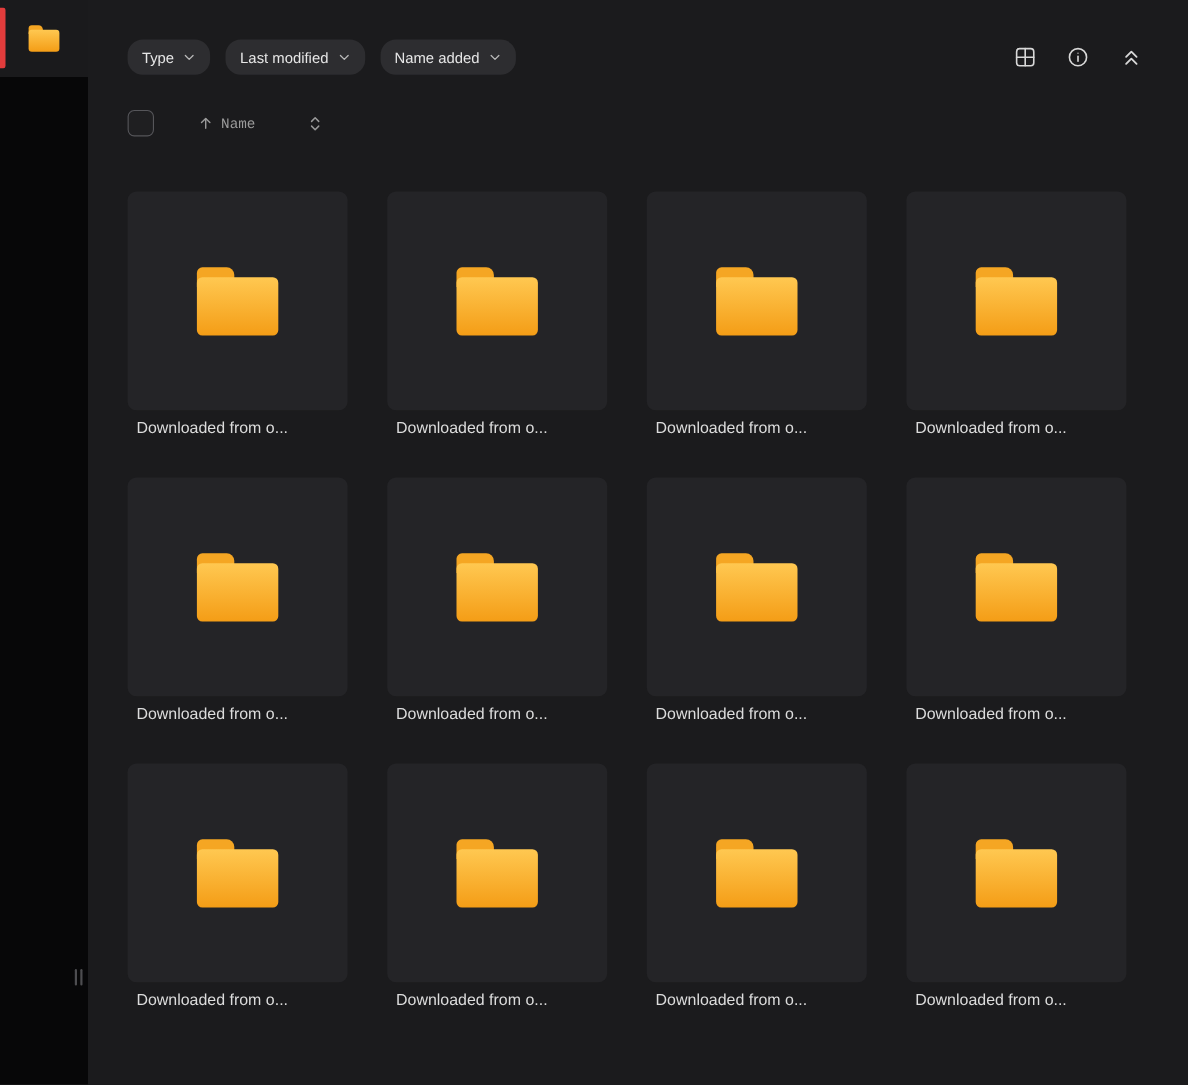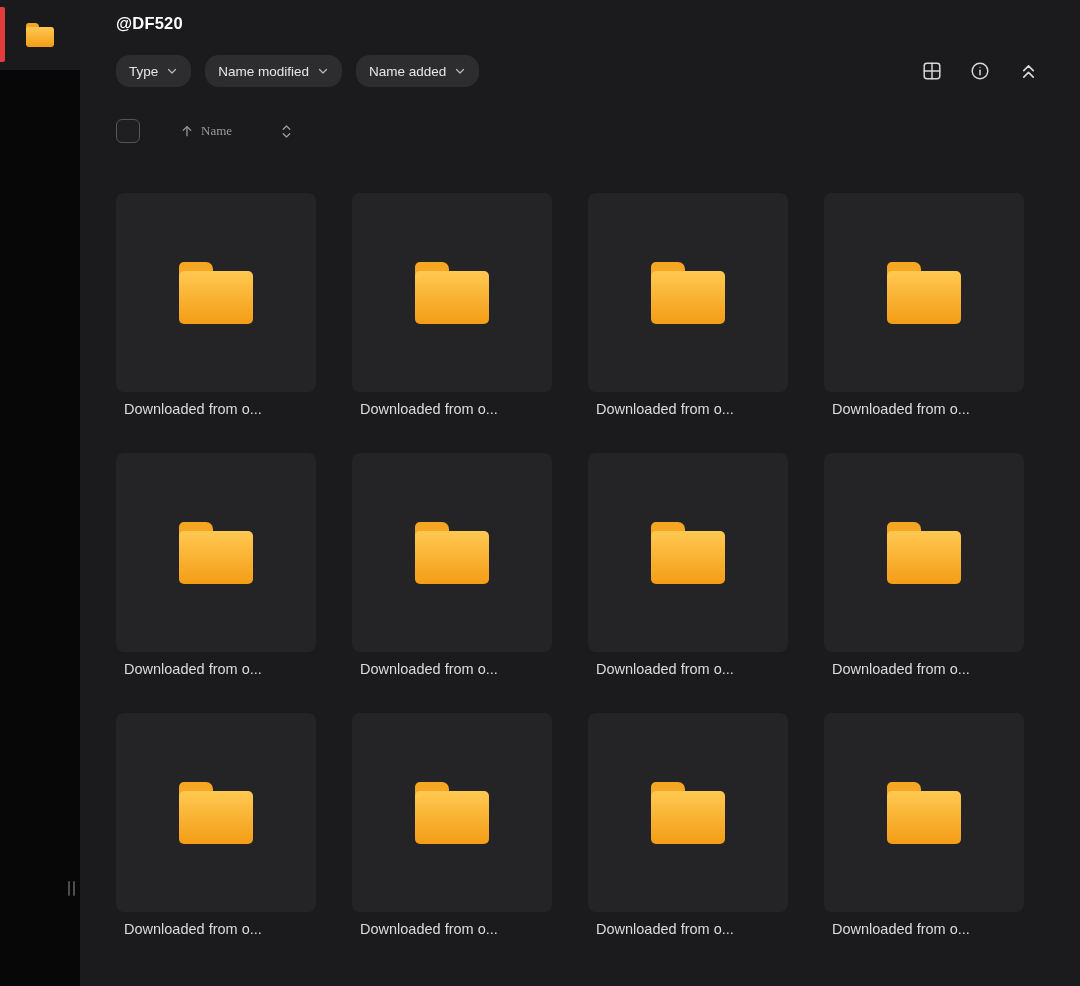--- a/index.html
+++ b/index.html
@@ -65,21 +65,21 @@
   }
 
   .list-header { margin-top:32px; display:flex; align-items:center; }
   .checkbox {
     width:24px; height:24px; border:1.5px solid #56565a; border-radius:6px;
     background:rgba(255,255,255,0.02); cursor:pointer;
   }
   .sort-name {
     margin-left:40px; display:inline-flex; align-items:center; gap:7px;
     background:none; border:none; cursor:pointer;
-    color:#9b9b9b; font-size:13px; font-family:Liberation Serif, serif;
+    color:#9b9b9b; font-size:13px; font-family:Liberation Mono, monospace;
   }
   .sort-toggle { margin-left:48px; background:none; border:none; cursor:pointer; display:flex; align-items:center; }
 
   
   .grid {
     margin-top:50px;
     display:grid; grid-template-columns:repeat(4,200px);
     column-gap:34px; row-gap:44px;gap:36px;
   }
   .grid-item { width:200px; cursor:pointer; }
@@ -107,32 +107,31 @@
       </span>
     </div>
     <div class="resize-handle">
       <i></i>
         <i></i>
     </div>
   </aside>
 
   <main class="main">
 
-    <h1 class="page-title">@DF520</h1>
 
     <div class="toolbar">
       <div class="chips">
         <button class="chip">
             <span>Type</span>
             <svg width="12" height="12" viewBox="0 0 24 24" fill="none" stroke="#b8b8b8" stroke-width="2.4" stroke-linecap="round" stroke-linejoin="round">
               <polyline points="5,9 12,16 19,9"></polyline>
             </svg>
           </button>
           <button class="chip">
-            <span>Name modified</span>
+            <span>Last modified</span>
             <svg width="12" height="12" viewBox="0 0 24 24" fill="none" stroke="#b8b8b8" stroke-width="2.4" stroke-linecap="round" stroke-linejoin="round">
               <polyline points="5,9 12,16 19,9"></polyline>
             </svg>
           </button>
           <button class="chip">
             <span>Name added</span>
             <svg width="12" height="12" viewBox="0 0 24 24" fill="none" stroke="#b8b8b8" stroke-width="2.4" stroke-linecap="round" stroke-linejoin="round">
               <polyline points="5,9 12,16 19,9"></polyline>
             </svg>
           </button>

